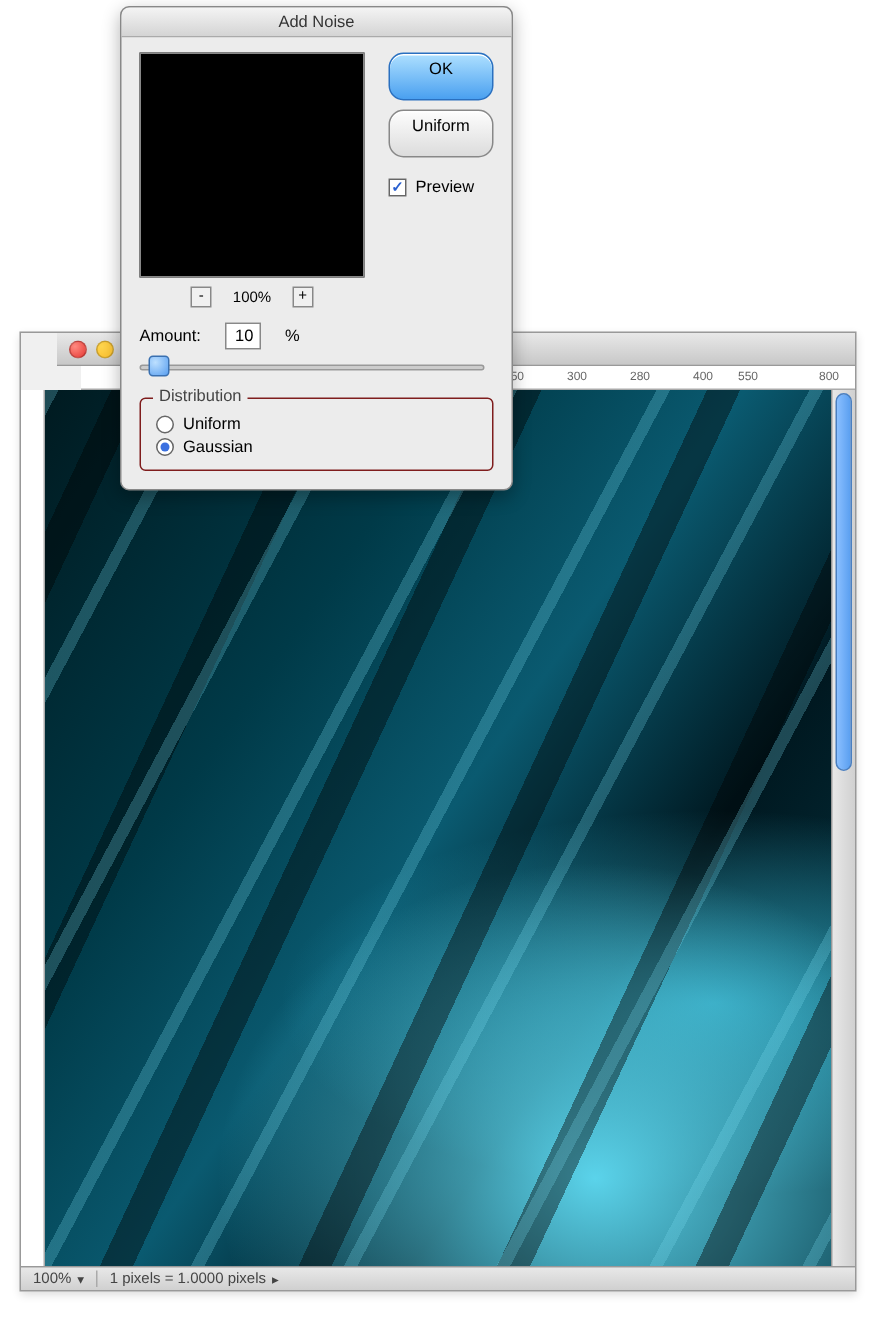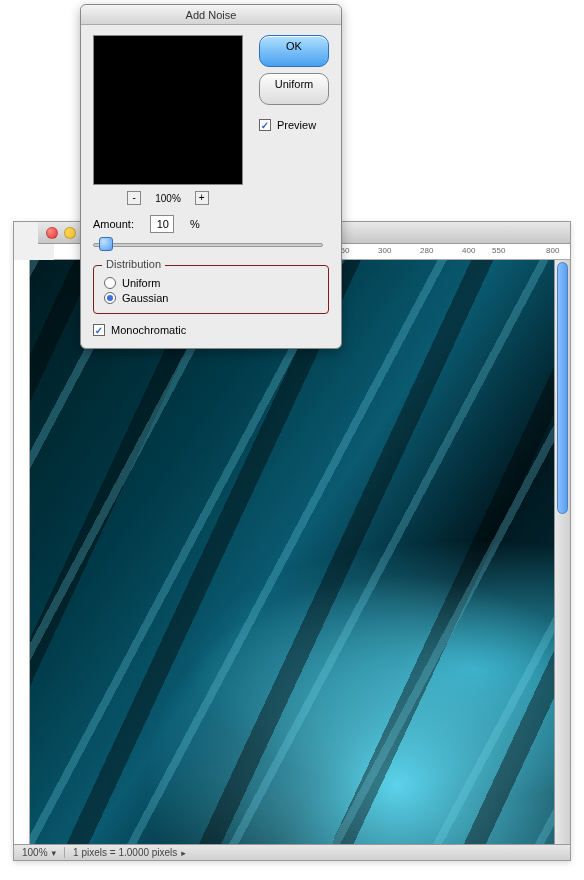--- a/index.html
+++ b/index.html
@@ -136,18 +136,14 @@
       <div class="legend">Distribution</div>
       <div class="radio-row">
         <span class="radio"></span>
         <span>Uniform</span>
       </div>
       <div class="radio-row">
         <span class="radio checked"></span>
         <span>Gaussian</span>
       </div>
     </div>
-    <div class="check-row">
-      <span class="check checked"></span>
-      <span>Monochromatic</span>
-    </div>
   </div>
 </div>
 
 </body></html>

